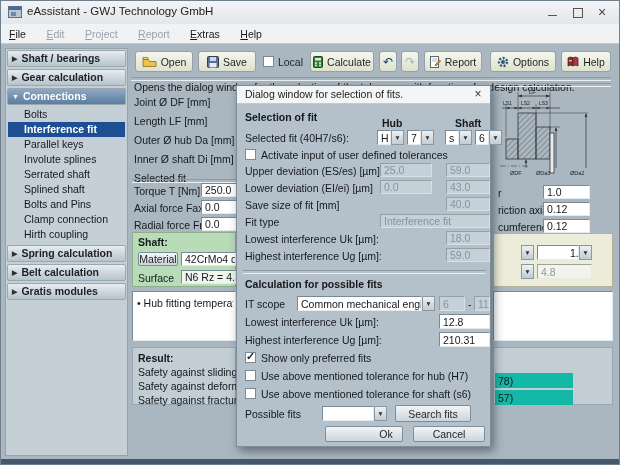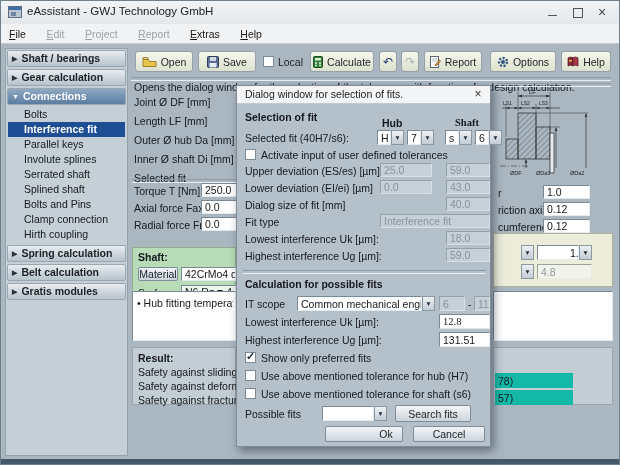--- a/index.html
+++ b/index.html
@@ -172,21 +172,21 @@
 
   <div class="groove" style="left:131px;width:104px;top:178px;"></div>
 
   <div class="lbl" style="left:133px;top:184px;">Torque T [Nm]</div>
   <div class="field" style="left:200px;top:182px;width:36px;height:14px;">250.0</div>
   <div class="lbl" style="left:133px;top:201px;">Axial force Fax [N]</div>
   <div class="field" style="left:200px;top:199px;width:36px;height:14px;">0.0</div>
   <div class="lbl" style="left:133px;top:218px;">Radial force Fr [N]</div>
   <div class="field" style="left:200px;top:216px;width:36px;height:14px;">0.0</div>
 
-  <div class="panel" id="shaft-panel" style="left:131px;top:246px;width:104px;height:55px;">
+  <div class="panel" id="shaft-panel" style="left:131px;top:231px;width:104px;height:55px;">
     <div class="lbl boldlbl" style="left:5px;top:3px;">Shaft:</div>
     <div class="smallbtn" style="left:5px;top:19px;width:40px;height:14px;">Material</div>
     <div class="field" style="left:48px;top:19px;width:55px;height:14px;">42CrMo4 quench</div>
     <div class="lbl" style="left:5px;top:39px;">Surface</div>
     <div class="field" style="left:48px;top:37px;width:55px;height:14px;background:#eef6ee;">N6 Rz = 4.8</div>
   </div>
 
   <div class="panel msgbox" style="left:131px;top:290px;width:104px;height:50px;">
     <div class="lbl" style="left:4px;top:5px;max-width:96px;overflow:hidden;">• Hub fitting temperature excee</div>
   </div>
@@ -268,21 +268,21 @@
   </svg>
 
   <div id="dialog">
     <div id="dialog-titlebar">
       <span class="dtitle">Dialog window for selection of fits.</span>
       <span id="dialog-close"><span>×</span></span>
     </div>
 
     <div class="dlbl boldlbl" style="left:8px;top:25px;">Selection of fit</div>
     <div class="dlbl boldlbl" style="left:145px;top:31px;">Hub</div>
-    <div class="dlbl boldlbl" style="left:218px;top:31px;font-family:Liberation Serif, serif;">Shaft</div>
+    <div class="dlbl boldlbl" style="left:218px;top:31px;">Shaft</div>
 
     <div class="dlbl" style="left:8px;top:46px;">Selected fit (40H7/s6):</div>
     <div class="field" style="left:140px;top:44px;width:14px;height:15px;">H</div>
     <div class="combo-btn" style="left:154px;top:44px;width:13px;height:15px;">▼</div>
     <div class="field" style="left:170px;top:44px;width:14px;height:15px;">7</div>
     <div class="combo-btn" style="left:184px;top:44px;width:13px;height:15px;">▼</div>
     <div class="field" style="left:208px;top:44px;width:14px;height:15px;">s</div>
     <div class="combo-btn" style="left:222px;top:44px;width:13px;height:15px;">▼</div>
     <div class="field" style="left:238px;top:44px;width:14px;height:15px;">6</div>
     <div class="combo-btn" style="left:252px;top:44px;width:13px;height:15px;">▼</div>
@@ -291,21 +291,21 @@
     <div class="dlbl" style="left:24px;top:63px;">Activate input of user defined tolerances</div>
 
     <div class="dlbl" style="left:8px;top:79px;">Upper deviation (ES/es) [µm]</div>
     <div class="field dis" style="left:143px;top:77px;width:52px;height:14px;">25.0</div>
     <div class="field dis" style="left:209px;top:77px;width:44px;height:14px;">59.0</div>
 
     <div class="dlbl" style="left:8px;top:96px;">Lower deviation (EI/ei) [µm]</div>
     <div class="field dis" style="left:143px;top:94px;width:52px;height:14px;">0.0</div>
     <div class="field dis" style="left:209px;top:94px;width:44px;height:14px;">43.0</div>
 
-    <div class="dlbl" style="left:8px;top:113px;">Dialog size of fit [mm]</div>
+    <div class="dlbl" style="left:8px;top:113px;">Save size of fit [mm]</div>
     <div class="field dis" style="left:209px;top:111px;width:44px;height:14px;">40.0</div>
 
     <div class="dlbl" style="left:8px;top:130px;">Fit type</div>
     <div class="field dis" style="left:143px;top:128px;width:110px;height:14px;">Interference fit</div>
 
     <div class="dlbl" style="left:8px;top:147px;">Lowest interference Uk [µm]:</div>
     <div class="field dis" style="left:209px;top:145px;width:44px;height:14px;text-align:right;">18.0</div>
 
     <div class="dlbl" style="left:8px;top:164px;">Highest interference Ug [µm]:</div>
     <div class="field dis" style="left:209px;top:162px;width:44px;height:14px;">59.0</div>
@@ -315,24 +315,24 @@
     <div class="dlbl boldlbl" style="left:8px;top:192px;">Calculation for possible fits</div>
 
     <div class="dlbl" style="left:8px;top:212px;">IT scope</div>
     <div class="field" style="left:60px;top:210px;width:125px;height:15px;">Common mechanical engineering</div>
     <div class="combo-btn" style="left:185px;top:210px;width:13px;height:15px;">▼</div>
     <div class="field dis" style="left:202px;top:210px;width:26px;height:15px;">6</div>
     <div class="dlbl" style="left:231px;top:212px;">-</div>
     <div class="field dis" style="left:237px;top:210px;width:16px;height:15px;">11</div>
 
     <div class="dlbl" style="left:8px;top:230px;">Lowest interference Uk [µm]:</div>
-    <div class="field" style="left:202px;top:228px;width:51px;height:15px;font-family:Liberation Serif, serif;">12.8</div>
+    <div class="field" style="left:202px;top:228px;width:51px;height:15px;">12.8</div>
 
     <div class="dlbl" style="left:8px;top:248px;">Highest interference Ug [µm]:</div>
-    <div class="field" style="left:202px;top:246px;width:51px;height:15px;">131.51</div>
+    <div class="field" style="left:202px;top:246px;width:51px;height:15px;">210.31</div>
 
     <span class="checkbox checked" style="left:8px;top:266px;"></span>
     <div class="dlbl" style="left:24px;top:266px;">Show only preferred fits</div>
 
     <span class="checkbox" style="left:8px;top:284px;"></span>
     <div class="dlbl" style="left:24px;top:284px;">Use above mentioned tolerance for hub (H7)</div>
 
     <span class="checkbox" style="left:8px;top:302px;"></span>
     <div class="dlbl" style="left:24px;top:302px;">Use above mentioned tolerance for shaft (s6)</div>
 

